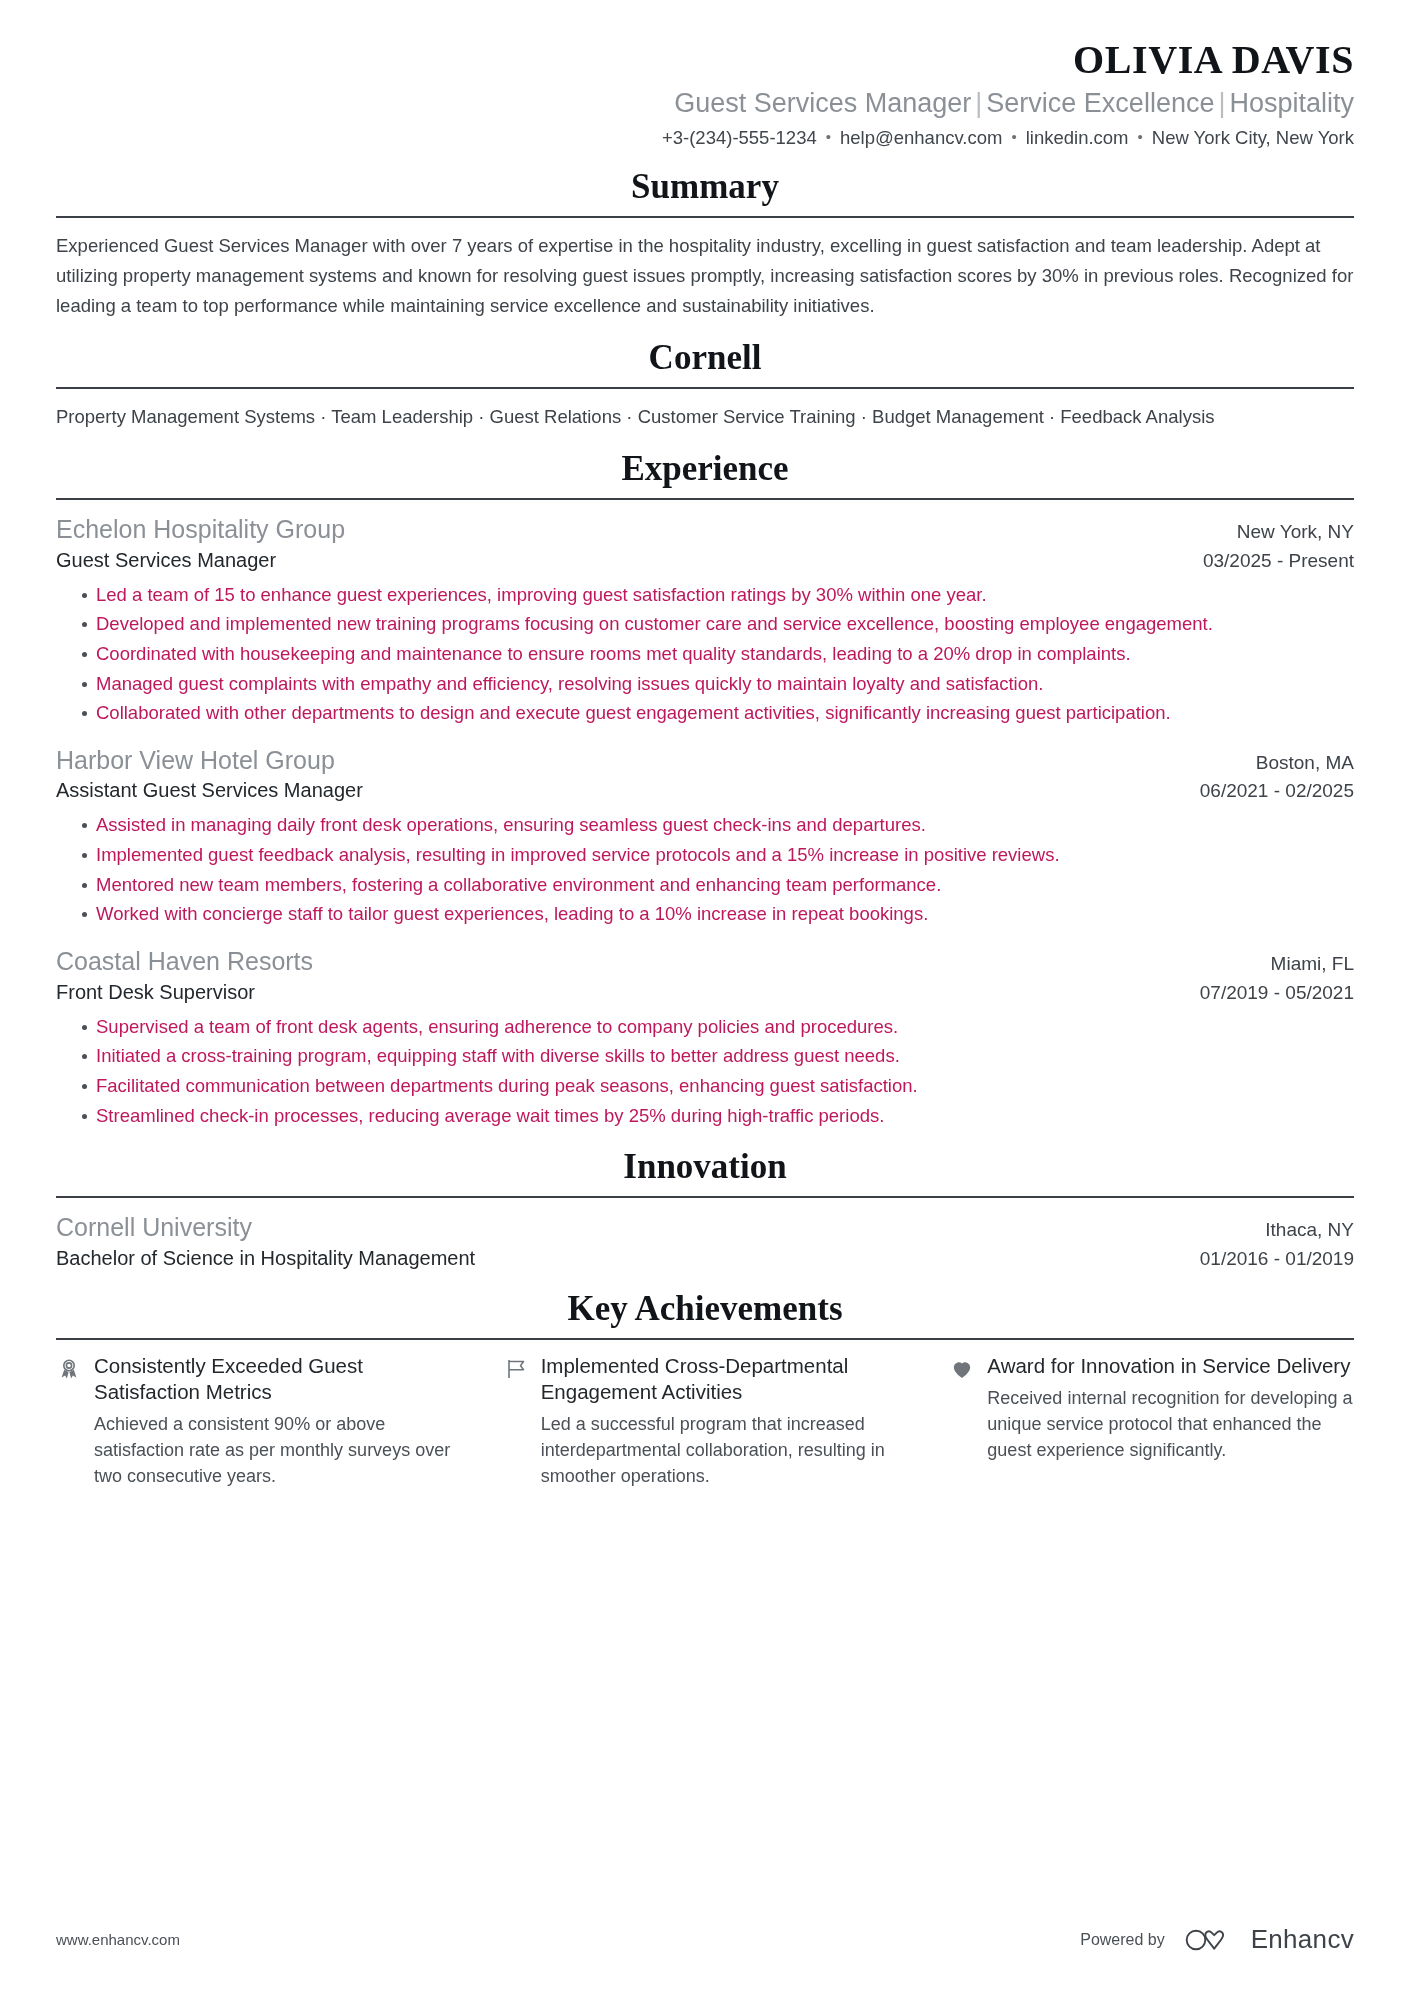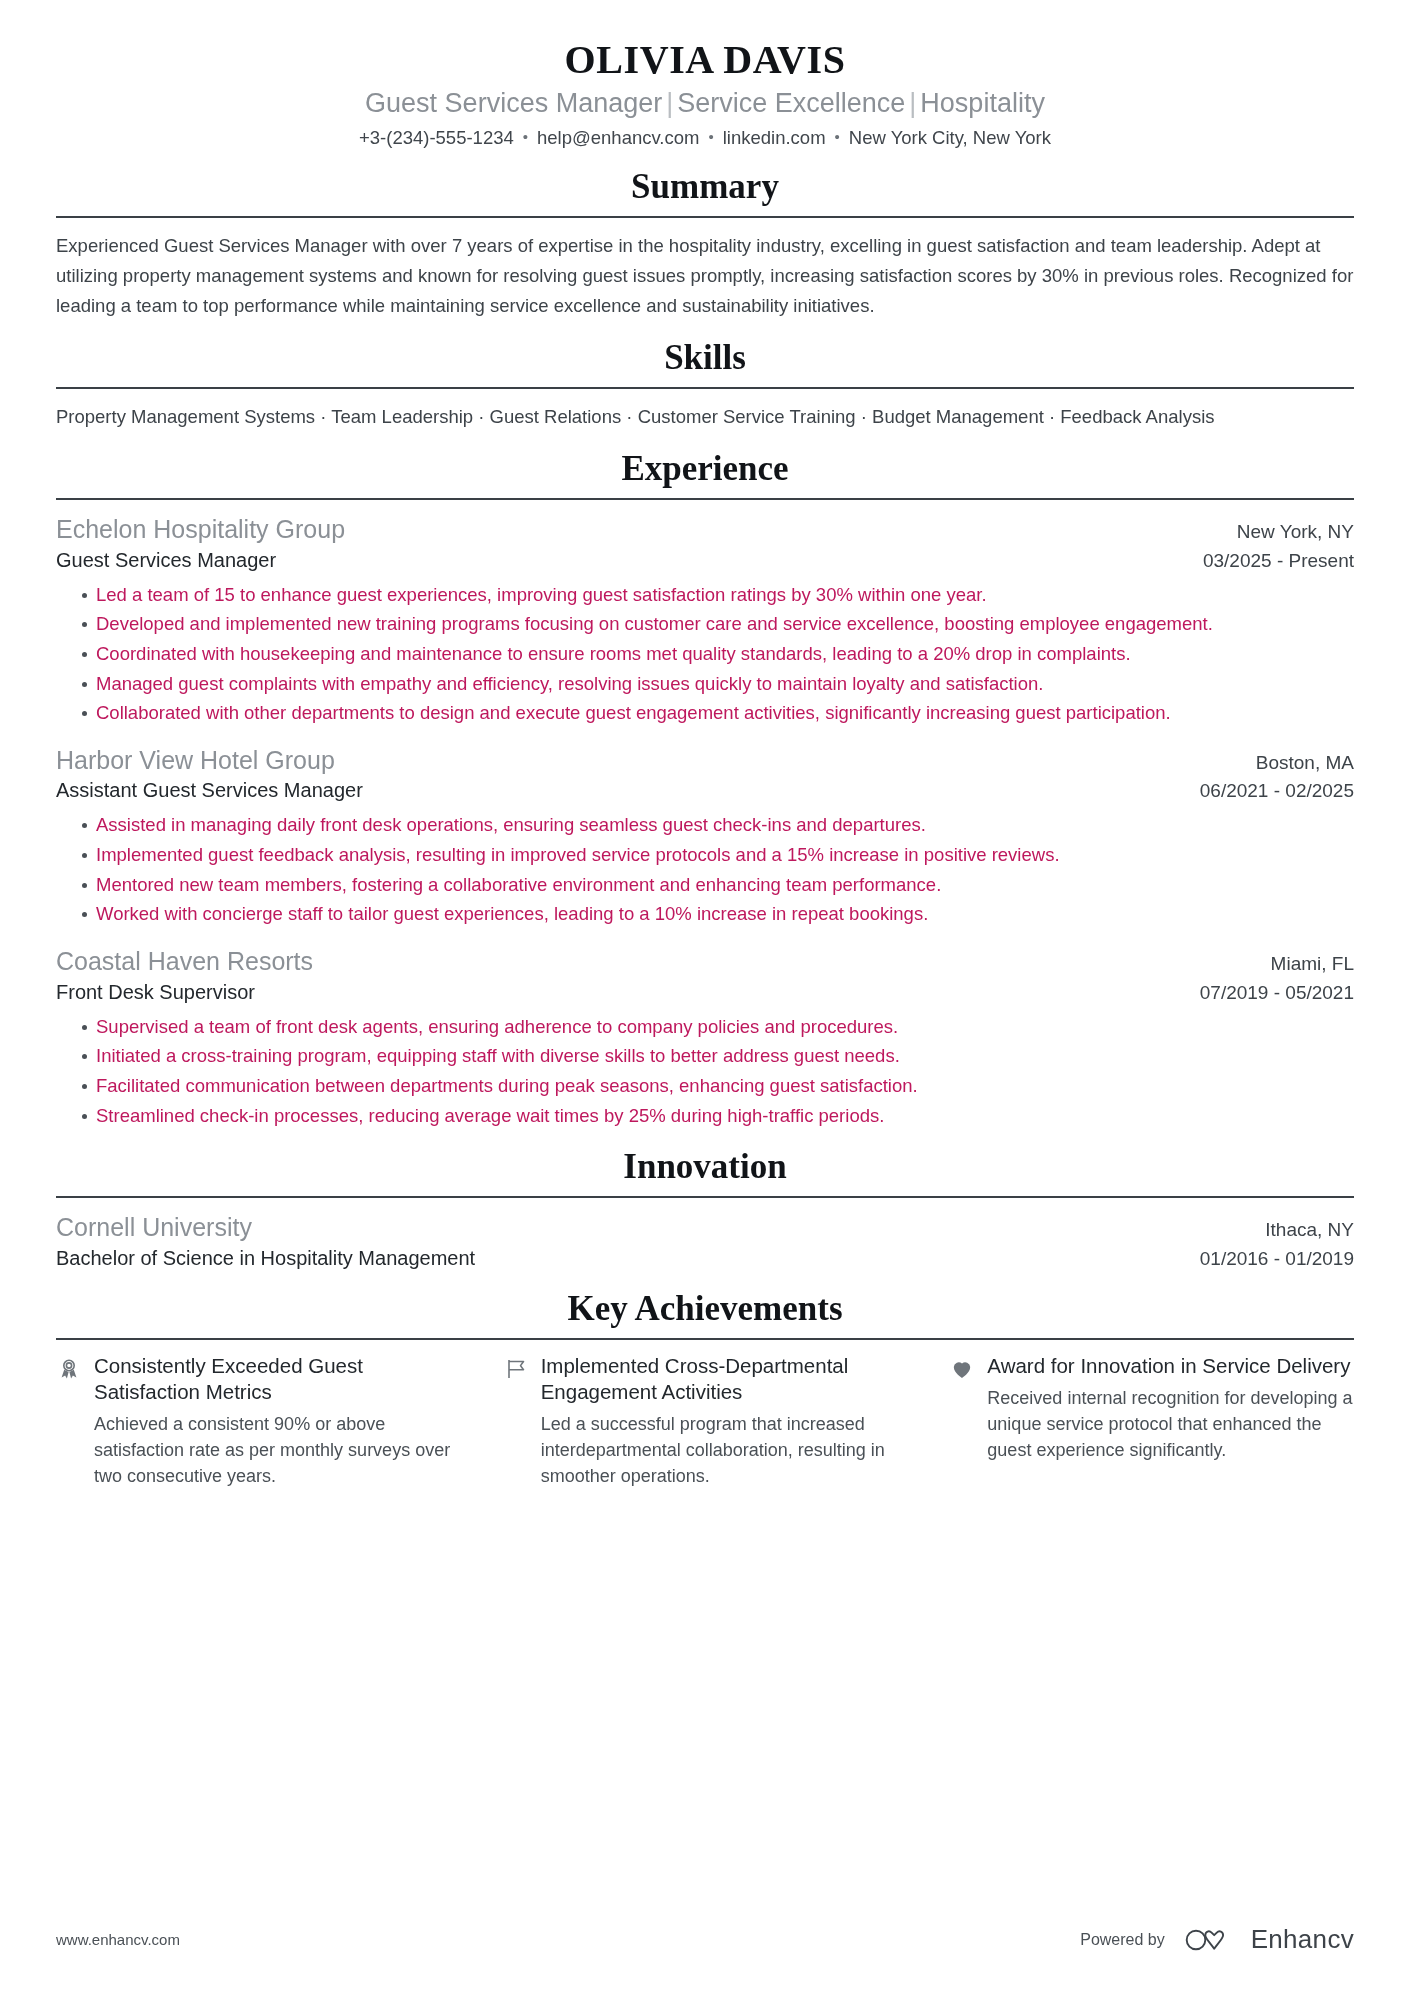--- a/index.html
+++ b/index.html
@@ -16,21 +16,21 @@
     position: relative;
   }
   .page {
     width: 1410px;
     min-height: 1995px;
     padding: 36px 56px 0 56px;
     position: relative;
   }
 
   
-  .hdr { text-align: center; }
+  .hdr { text-align: right; }
   .hdr-name {
     font-family: "Liberation Serif", serif;
     font-weight: bold;
     font-size: 40px;
     letter-spacing: 0.6px;
     color: #111418;
     line-height: 1.18;
     margin: 0 0 4px 0;
   }
   .hdr-sub {
@@ -238,21 +238,21 @@
     </div>
   </header>
 
   <section class="section">
     <h2 class="sec-title">Summary</h2>
     <hr class="sec-rule">
     <p class="para">Experienced Guest Services Manager with over 7 years of expertise in the hospitality industry, excelling in guest satisfaction and team leadership. Adept at utilizing property management systems and known for resolving guest issues promptly, increasing satisfaction scores by 30% in previous roles. Recognized for leading a team to top performance while maintaining service excellence and sustainability initiatives.</p>
   </section>
 
   <section class="section">
-    <h2 class="sec-title">Skills</h2>
+    <h2 class="sec-title">Cornell</h2>
     <hr class="sec-rule">
     <p class="skills-line">Property Management Systems · Team Leadership · Guest Relations · Customer Service Training · Budget Management · Feedback Analysis</p>
   </section>
 
   <section class="section">
     <h2 class="sec-title">Experience</h2>
     <hr class="sec-rule">
 
     <div class="entry">
       <div class="entry-row">

